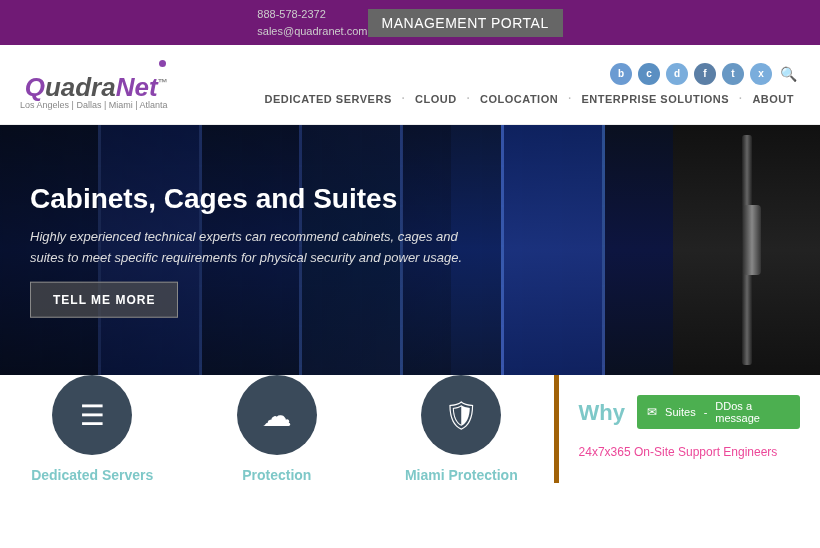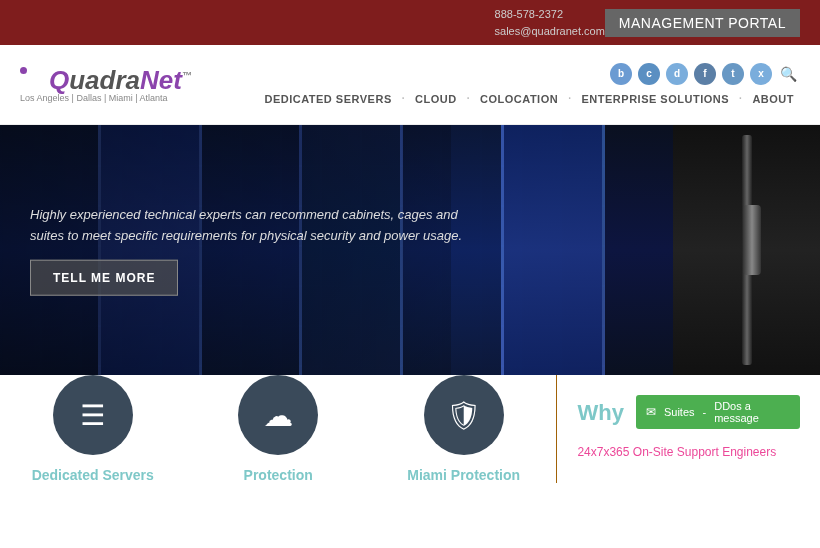--- a/index.html
+++ b/index.html
@@ -1,23 +1,23 @@
 <!DOCTYPE html>
 <html><head>
   <meta charset="utf-8">
   <style>
     * { margin: 0; padding: 0; box-sizing: border-box; }
     body { font-family: Arial, sans-serif; width: 820px; min-height: 548px; overflow-x: hidden; background: #fff; }
 
     
     .top-bar {
-      background: #7f1d1d;
+      background: #701a75;
       padding: 6px 20px;
       display: flex;
-      justify-content: flex-end;
+      justify-content: center;
       align-items: center;
     }
     .top-bar-contact { color: #ccc; font-size: 11px; line-height: 1.5; }
     .management-portal-btn {
       background: #666;
       color: #fff;
       border: none;
       padding: 6px 14px;
       font-size: 14px;
       cursor: pointer;
@@ -129,21 +129,21 @@
   <div class="top-bar-contact">
     <div>888-578-2372</div>
     <div>sales@quadranet.com</div>
   </div>
   <button class="management-portal-btn">MANAGEMENT PORTAL</button>
 </div>
 
 <div class="header">
 
   <div class="logo-area">
-    <div style="display:flex;align-items:flex-start;gap:20px;">
+    <div style="display:flex;align-items:flex-end;gap:7px;flex-direction:column;">
       <span class="logo-dot"></span>
       <span class="logo-text">
         <span class="q" style="color:#8b44ac;font-style:italic;">Q</span><span class="quadra" style="color:#555;font-style:italic;">uadra</span><span class="net" style="color:#8b44ac;font-style:italic;">Net</span><sup class="logo-tm" style="color:#888;font-size:10px;">™</sup>
       </span>
     </div>
     <div class="logo-sub">Los Angeles | Dallas | Miami | Atlanta</div>
   </div>
 
   <div class="header-right">
     <div class="social-icons">
@@ -190,20 +190,21 @@
     <div style="flex:1.5;background:linear-gradient(to bottom, #111 0%, #222 50%, #111 100%);position:relative;">
 
       <div style="position:absolute;left:50%;top:10px;transform:translateX(-50%);width:10px;height:230px;background:linear-gradient(to right,#222,#666,#222);border-radius:3px;"></div>
       <div style="position:absolute;left:calc(50% - 4px);top:80px;width:18px;height:70px;background:linear-gradient(to right,#333,#888,#333);border-radius:4px;"></div>
     </div>
   </div>
 
   <div style="position:absolute;left:0;top:0;width:55%;height:100%;background:linear-gradient(to right, rgba(0,0,0,0.5) 0%, rgba(0,0,0,0.2) 100%);"></div>
 
   <div class="hero-content">
+    <div class="hero-title">Cabinets, Cages and Suites</div>
     <div class="hero-desc">Highly experienced technical experts can recommend cabinets, cages and suites to meet specific requirements for physical security and power usage.</div>
     <button class="hero-btn">TELL ME MORE</button>
   </div>
 </div>
 
 <div class="bottom-row">
 
   <div class="features-row">
 
     <div class="feature-item">
@@ -221,21 +222,21 @@
     </div>
 
     <div class="feature-item">
       <div class="feature-icon-circle" style="font-size:28px;">
         <span>🛡</span>
       </div>
       <span class="feature-label">Miami Protection</span>
     </div>
   </div>
 
-  <div class="why-section" style="border-left:1px solid #a16207;padding-top:20px;">
+  <div class="why-section" style="border-left:5px solid #a16207;padding-top:20px;">
     <div style="display:flex;align-items:center;gap:12px;margin-bottom:8px;">
       <span class="why-title">Why</span>
       <div class="offline-badge">
         <span style="font-size:12px;">✉</span>
         <span>Suites</span>
         <span>-</span>
         <span>DDos a message</span>
       </div>
     </div>
     <div style="color:#ec4899;font-size:12px;">24x7x365 On-Site Support Engineers</div>

